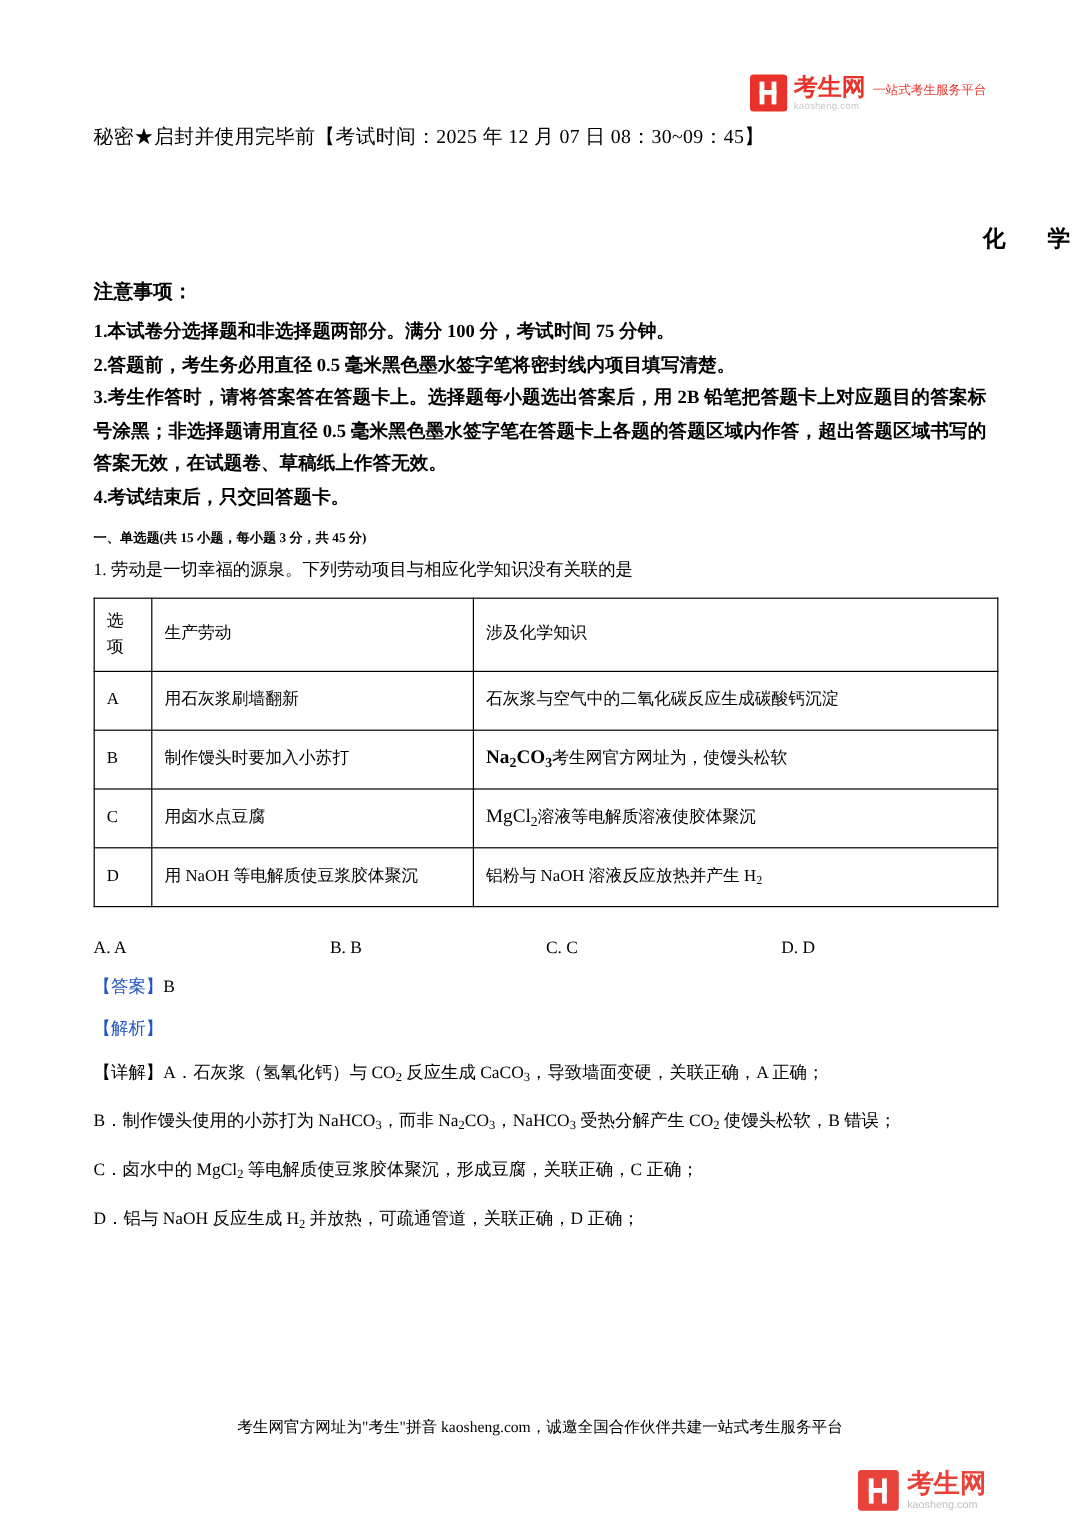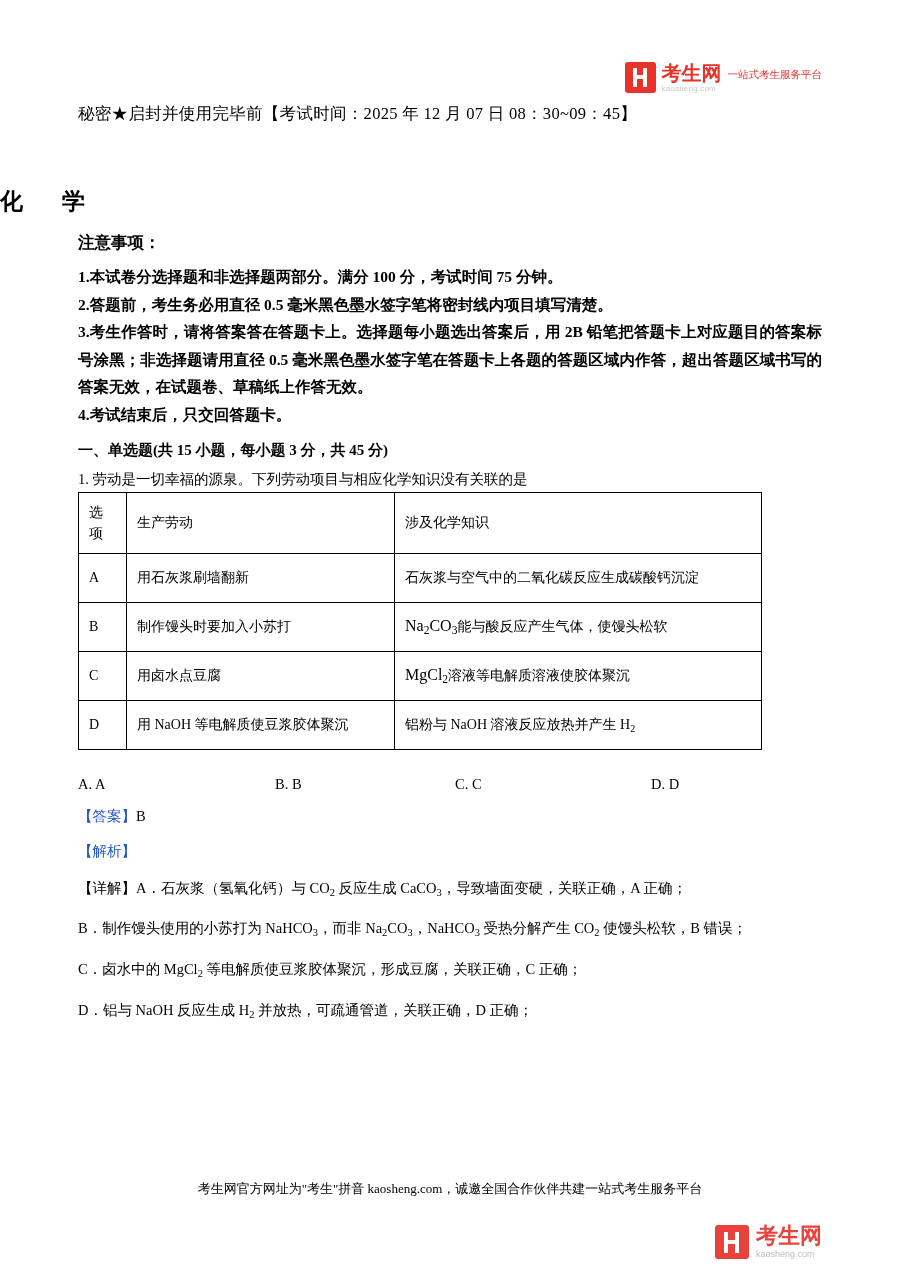--- a/index.html
+++ b/index.html
@@ -104,22 +104,22 @@
     top: 143px;
     text-align: center;
     font-size: 21px;
     font-weight: bold;
     letter-spacing: 0.5px;
   }
   .doc-subject {
     position: absolute;
     left: 0; right: 0;
     top: 186px;
-    text-align: left;
-    font-size: 23px;
+    text-align: right;
+    font-size: 19px;
     font-weight: bold;
     letter-spacing: 8px;
   }
 
   .content {
     position: absolute;
     left: 78px;
     top: 232px;
     width: 744px;
   }
@@ -128,34 +128,35 @@
     font-weight: bold;
     margin-bottom: 9px;
   }
   .notice-item {
     font-size: 15.5px;
     font-weight: bold;
     line-height: 1.78;
     text-align: justify;
   }
   .section-head {
-    font-size: 15px;
+    font-size: 11px;
     font-weight: bold;
     margin-top: 13px;
     margin-bottom: 8px;
   }
   .q-stem {
     font-size: 14.5px;
     line-height: 1.6;
+    margin-bottom: 10px;
   }
 
   
   table.qtable {
     border-collapse: collapse;
-    width: 684px;
+    width: 754px;
     margin-left: 0px;
     table-layout: fixed;
   }
   table.qtable td {
     border: 1px solid #000;
     padding: 9px 10px;
     font-size: 14px;
     vertical-align: middle;
     line-height: 1.5;
     height: 30px;
@@ -304,21 +305,21 @@
           <td>涉及化学知识</td>
         </tr>
         <tr>
           <td>A</td>
           <td>用石灰浆刷墙翻新</td>
           <td>石灰浆与空气中的二氧化碳反应生成碳酸钙沉淀</td>
         </tr>
         <tr>
           <td>B</td>
           <td>制作馒头时要加入小苏打</td>
-          <td><span class="frm" style="font-size:16px;">Na<sub>2</sub>CO<sub>3</sub></span><span>能与酸反应产生气体，使馒头松软</span></td>
+          <td><span class="frm" style="font-size:16px;font-weight:bold;">Na<sub>2</sub>CO<sub>3</sub></span><span>考生网官方网址为，使馒头松软</span></td>
         </tr>
         <tr>
           <td>C</td>
           <td>用卤水点豆腐</td>
           <td><span class="frm" style="font-size:16px;">MgCl<sub>2</sub></span><span>溶液等电解质溶液使胶体聚沉</span></td>
         </tr>
         <tr>
           <td>D</td>
           <td>用 NaOH 等电解质使豆浆胶体聚沉</td>
           <td>铝粉与 NaOH 溶液反应放热并产生 H<sub>2</sub></td>

